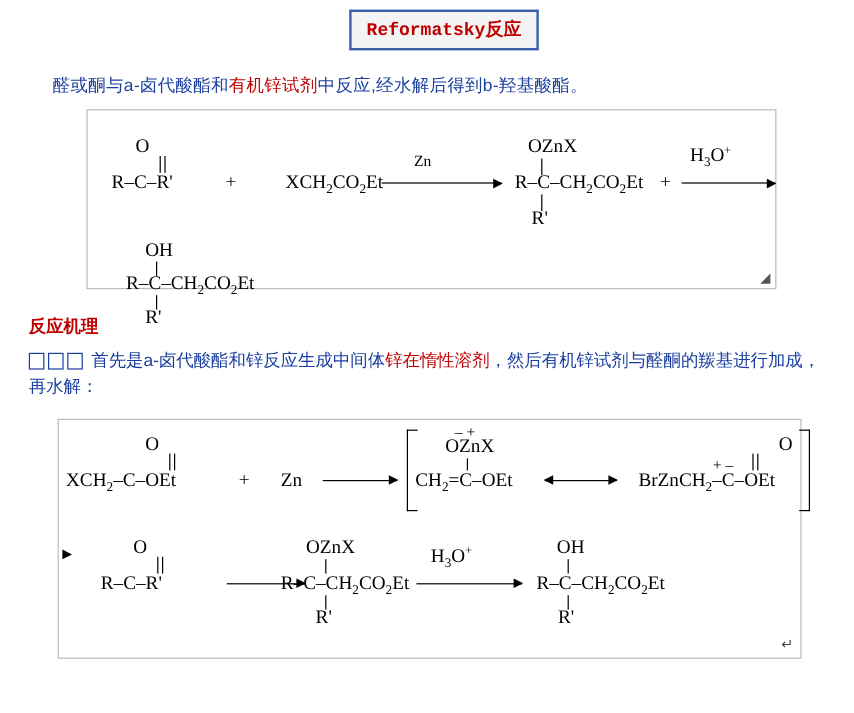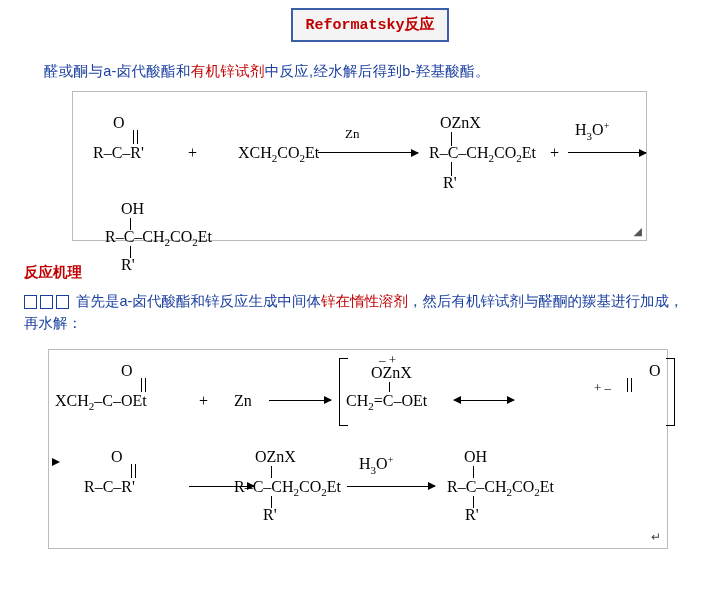--- a/index.html
+++ b/index.html
@@ -241,20 +241,21 @@
   <div class="chem" style="left:322px; top:14px;">OZnX</div>
   <div class="vline" style="left:340px; top:32px; height:10px;"></div>
   <div class="chem" style="left:297px; top:42px;">CH<span class="sub">2</span>=C–OEt</div>
 
   <div class="equil" style="left:405px; top:50px; width:60px;"></div>
 
   <div class="chem small" style="left:545px; top:30px;">+ –</div>
   <div class="chem" style="left:600px; top:12px;">O</div>
   <div class="dbl" style="left:578px; top:28px; height:14px;"></div>
   <div class="dbl" style="left:582px; top:28px; height:14px;"></div>
+  <div class="chem" style="left:483px; top:42px;">BrZnCH<span class="sub">2</span>–C–OEt</div>
 
   <div class="chem" style="left:62px; top:98px;">O</div>
   <div class="dbl" style="left:82px; top:114px; height:14px;"></div>
   <div class="dbl" style="left:86px; top:114px; height:14px;"></div>
   <div class="chem" style="left:35px; top:128px;">R–C–R'</div>
 
   <div class="arrow" style="left:10px; top:112px; width:0px;"></div>
   <div class="arrow" style="left:140px; top:136px; width:65px;"></div>
 
   <div class="chem" style="left:206px; top:98px;">OZnX</div>

